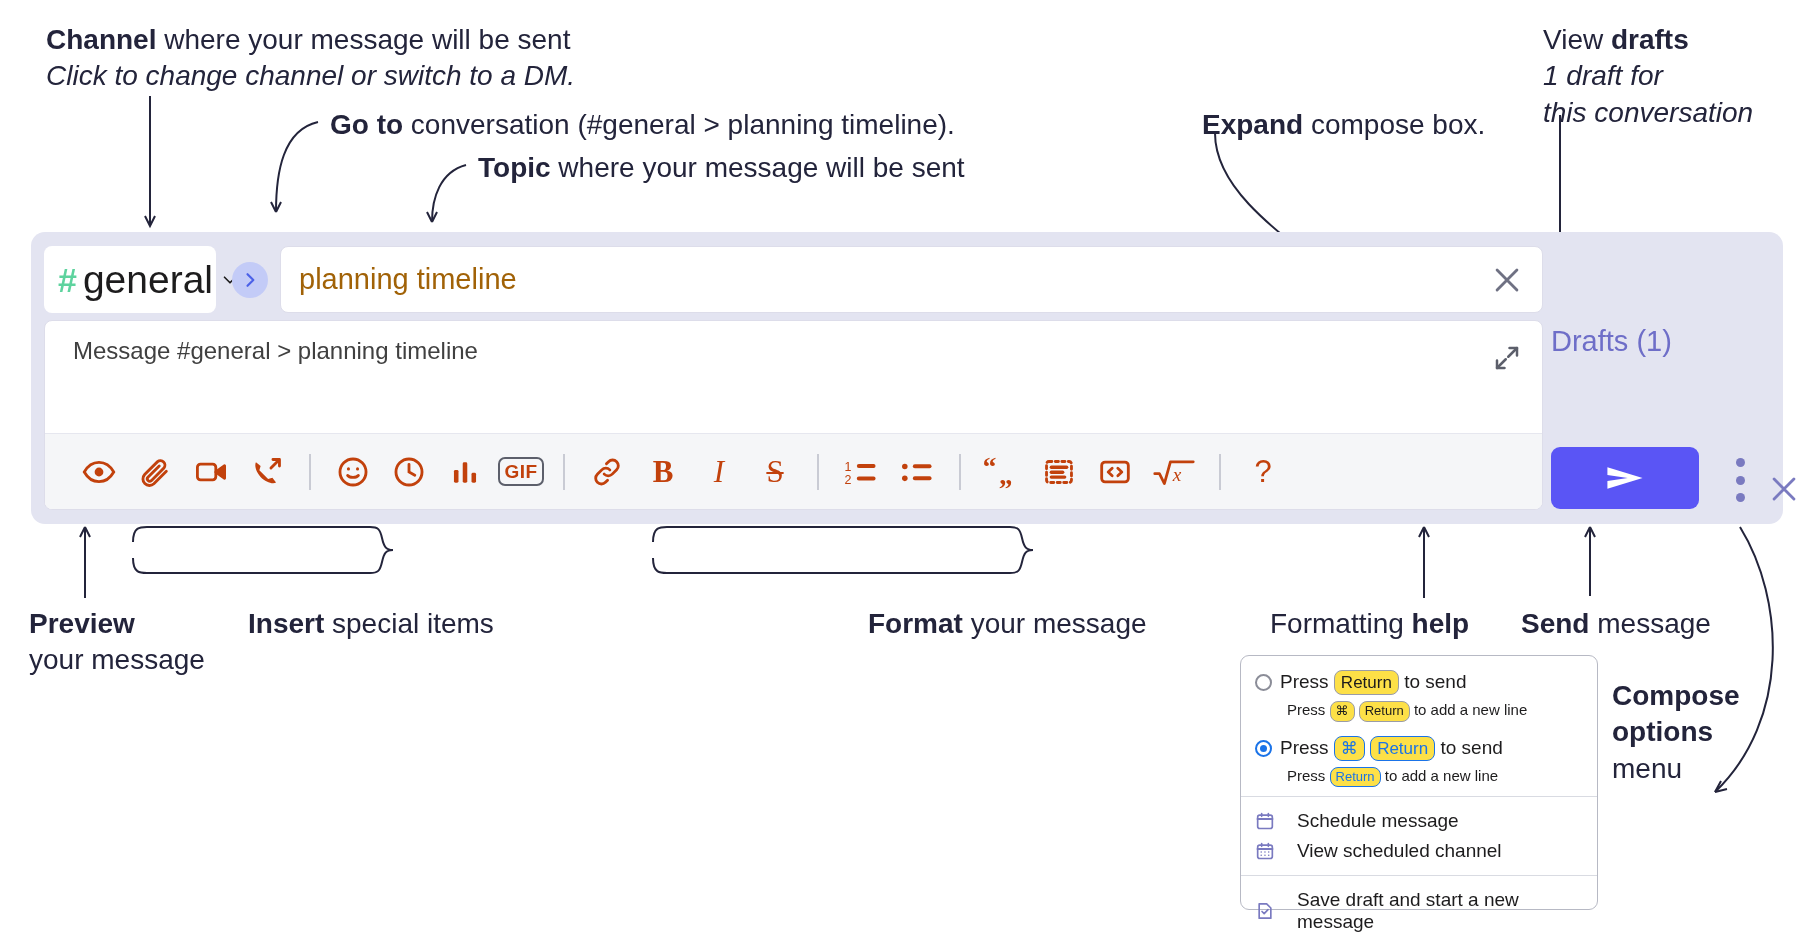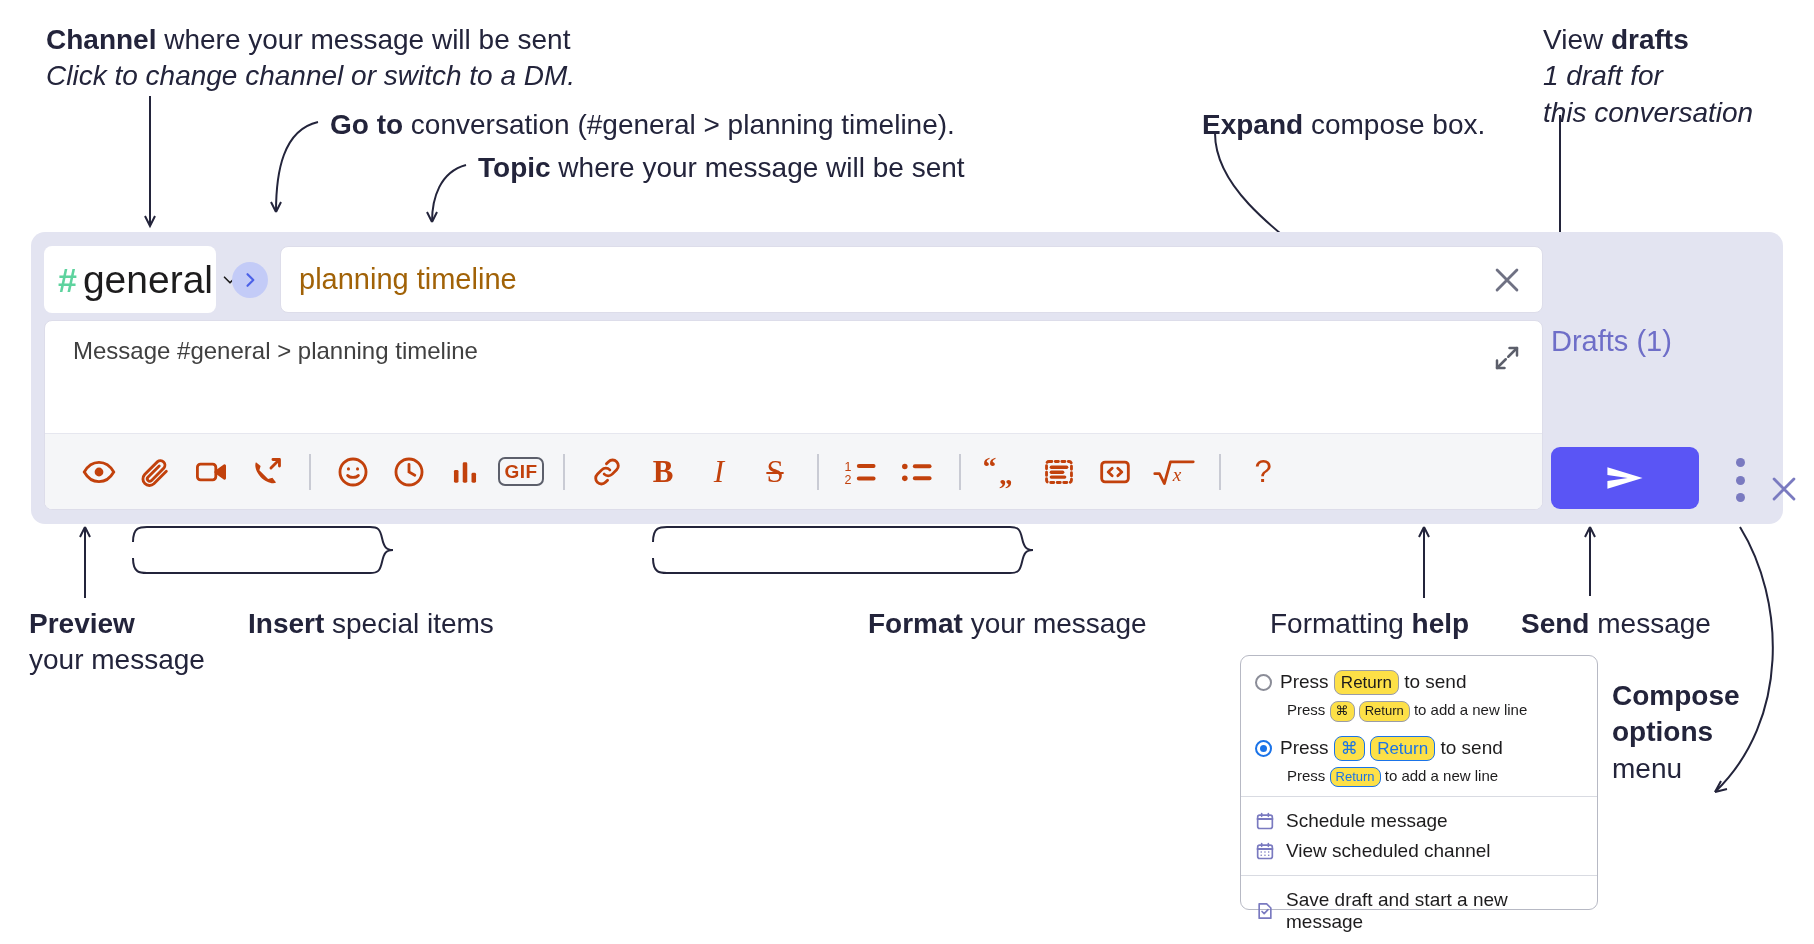--- a/index.html
+++ b/index.html
@@ -124,21 +124,21 @@
   .key {
     display: inline-block; border: 1px solid #9a9ca6; border-radius: 8px;
     padding: 1px 6px; font-size: 17px; line-height: 1.25; color: #1d1c1d;
     background: #fde047;
     text-align: right;
   }
   .key.sm { font-size: 13px; padding: 1px 5px; }
   .key.blue { border-color: #1a73e8; color: #1a73e8; }
   .opt-div { height: 1px; background: #d9dbe2; margin: 9px 0; }
   .menu-row {
-    display: flex; align-items: center; gap: 11px; padding: 4px 14px;
+    display: flex; align-items: center; gap: 22px; padding: 4px 14px;
     font-size: 19px; color: #1d1c1d; cursor: pointer;
   }
 
   svg { display: block; }
 </style>
 </head>
 <body>
 
 <div id="root">
 

